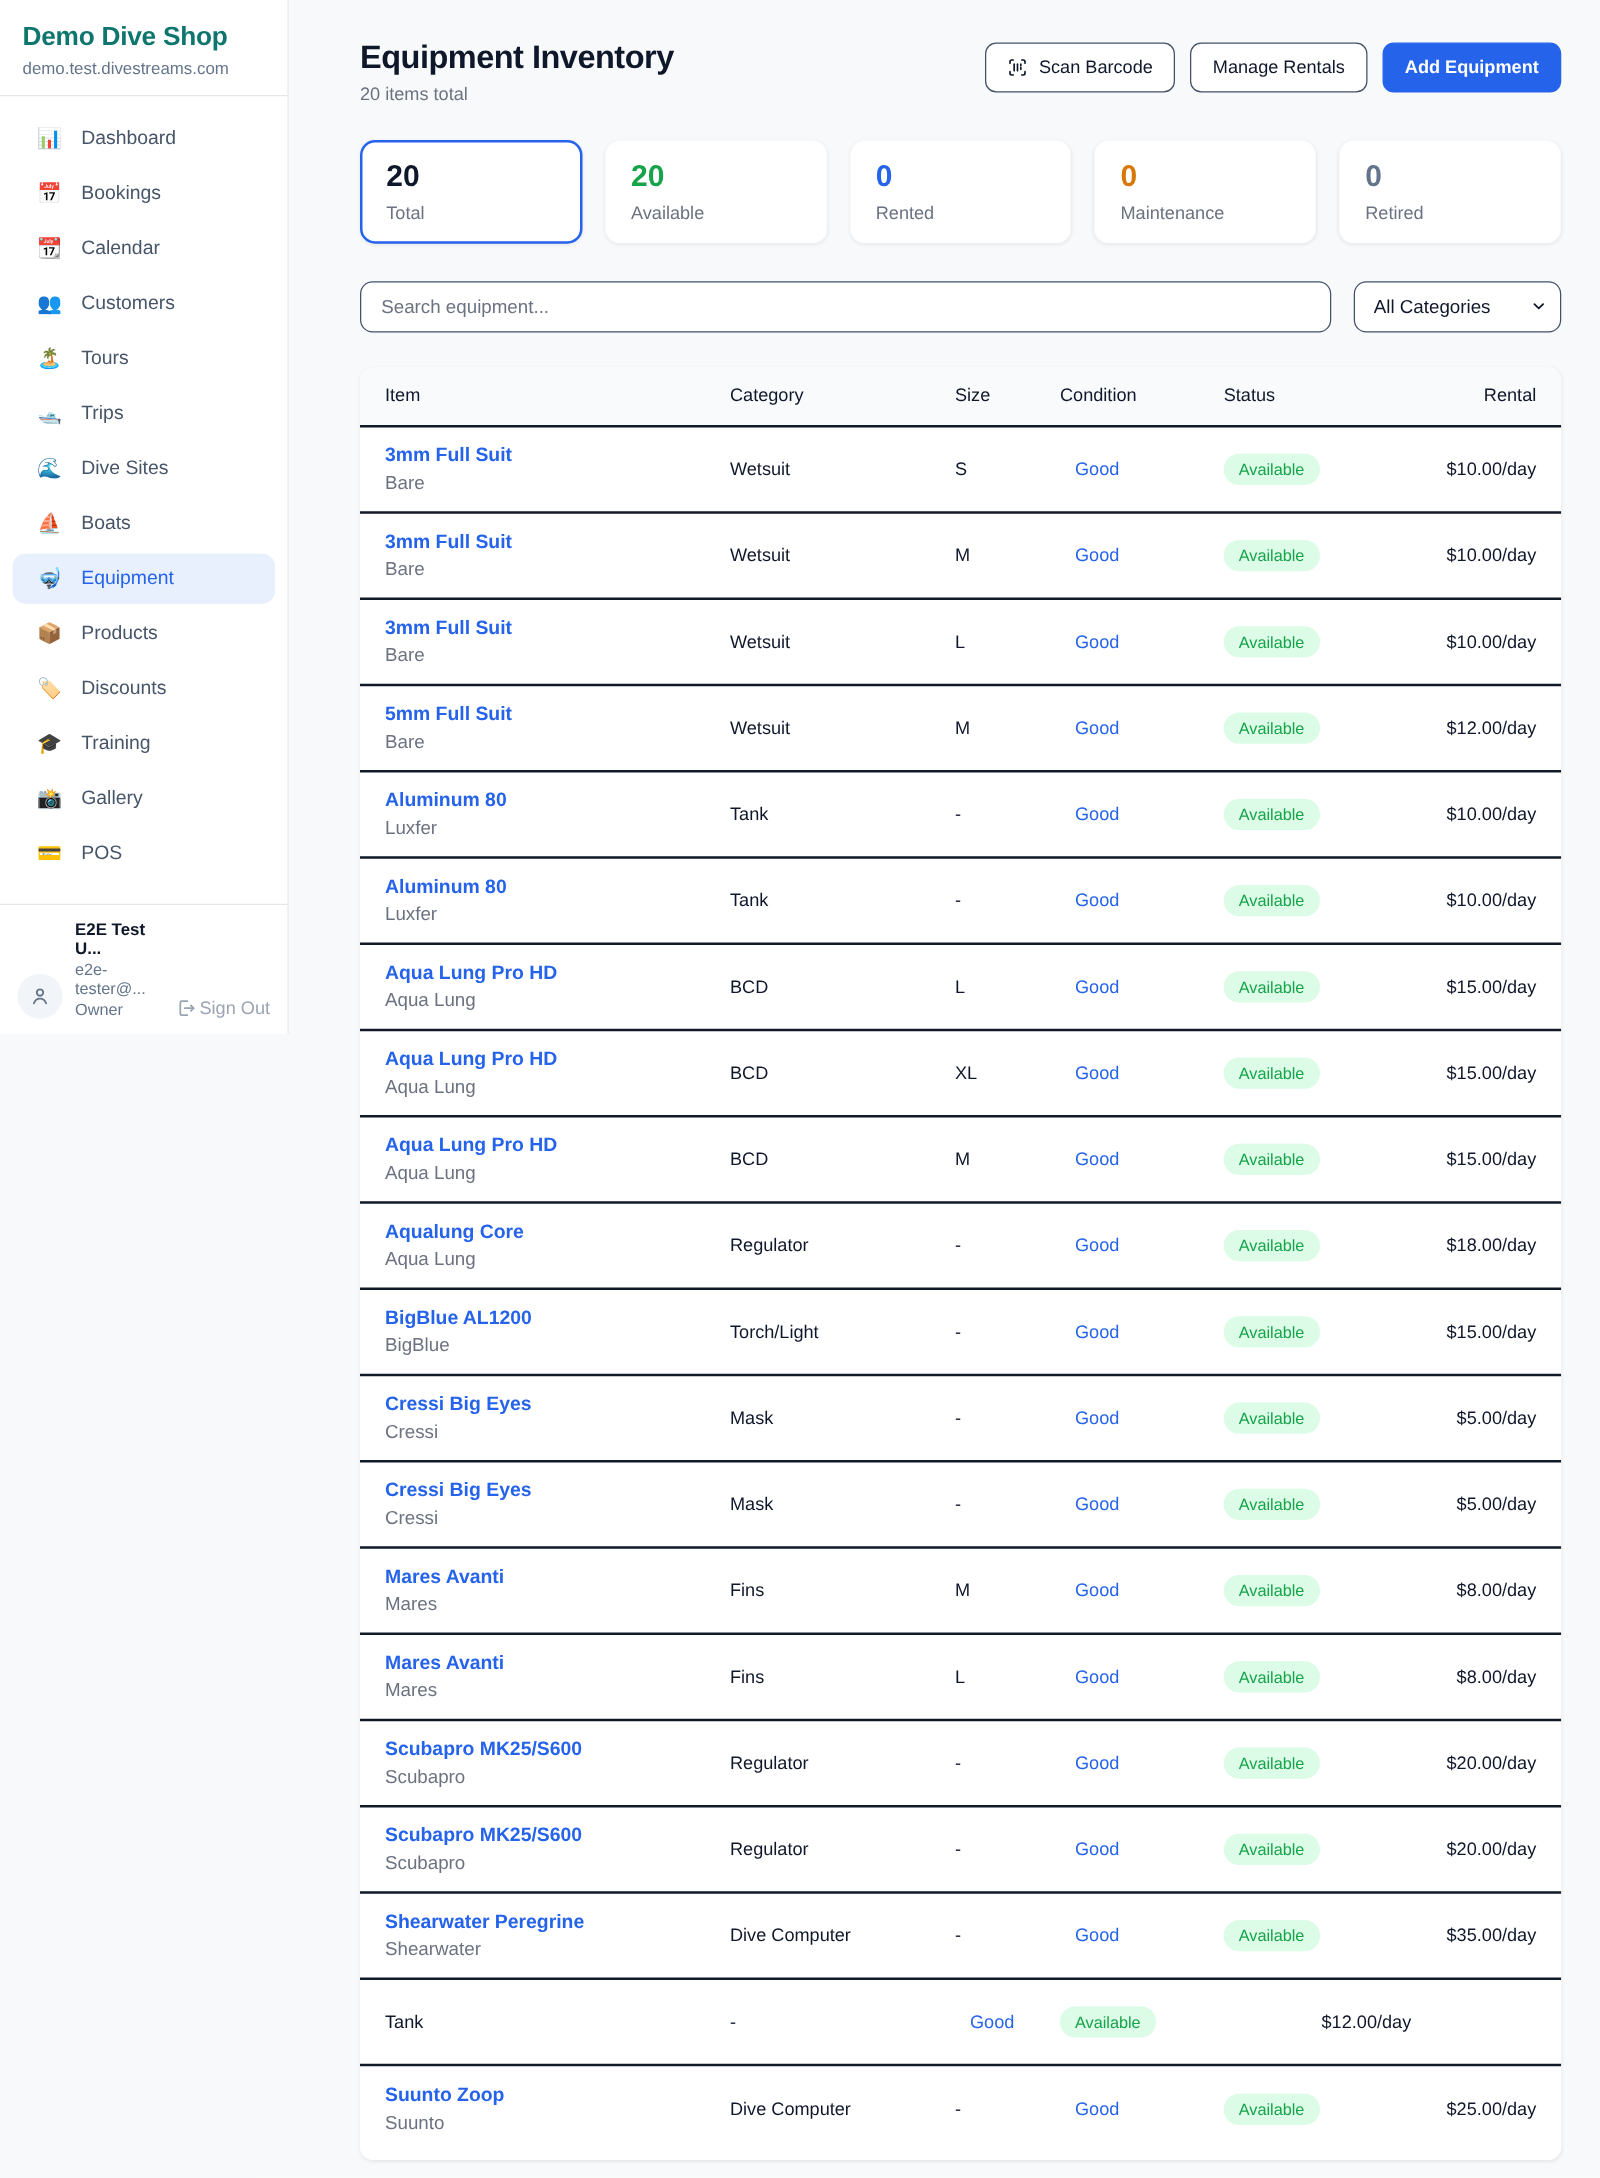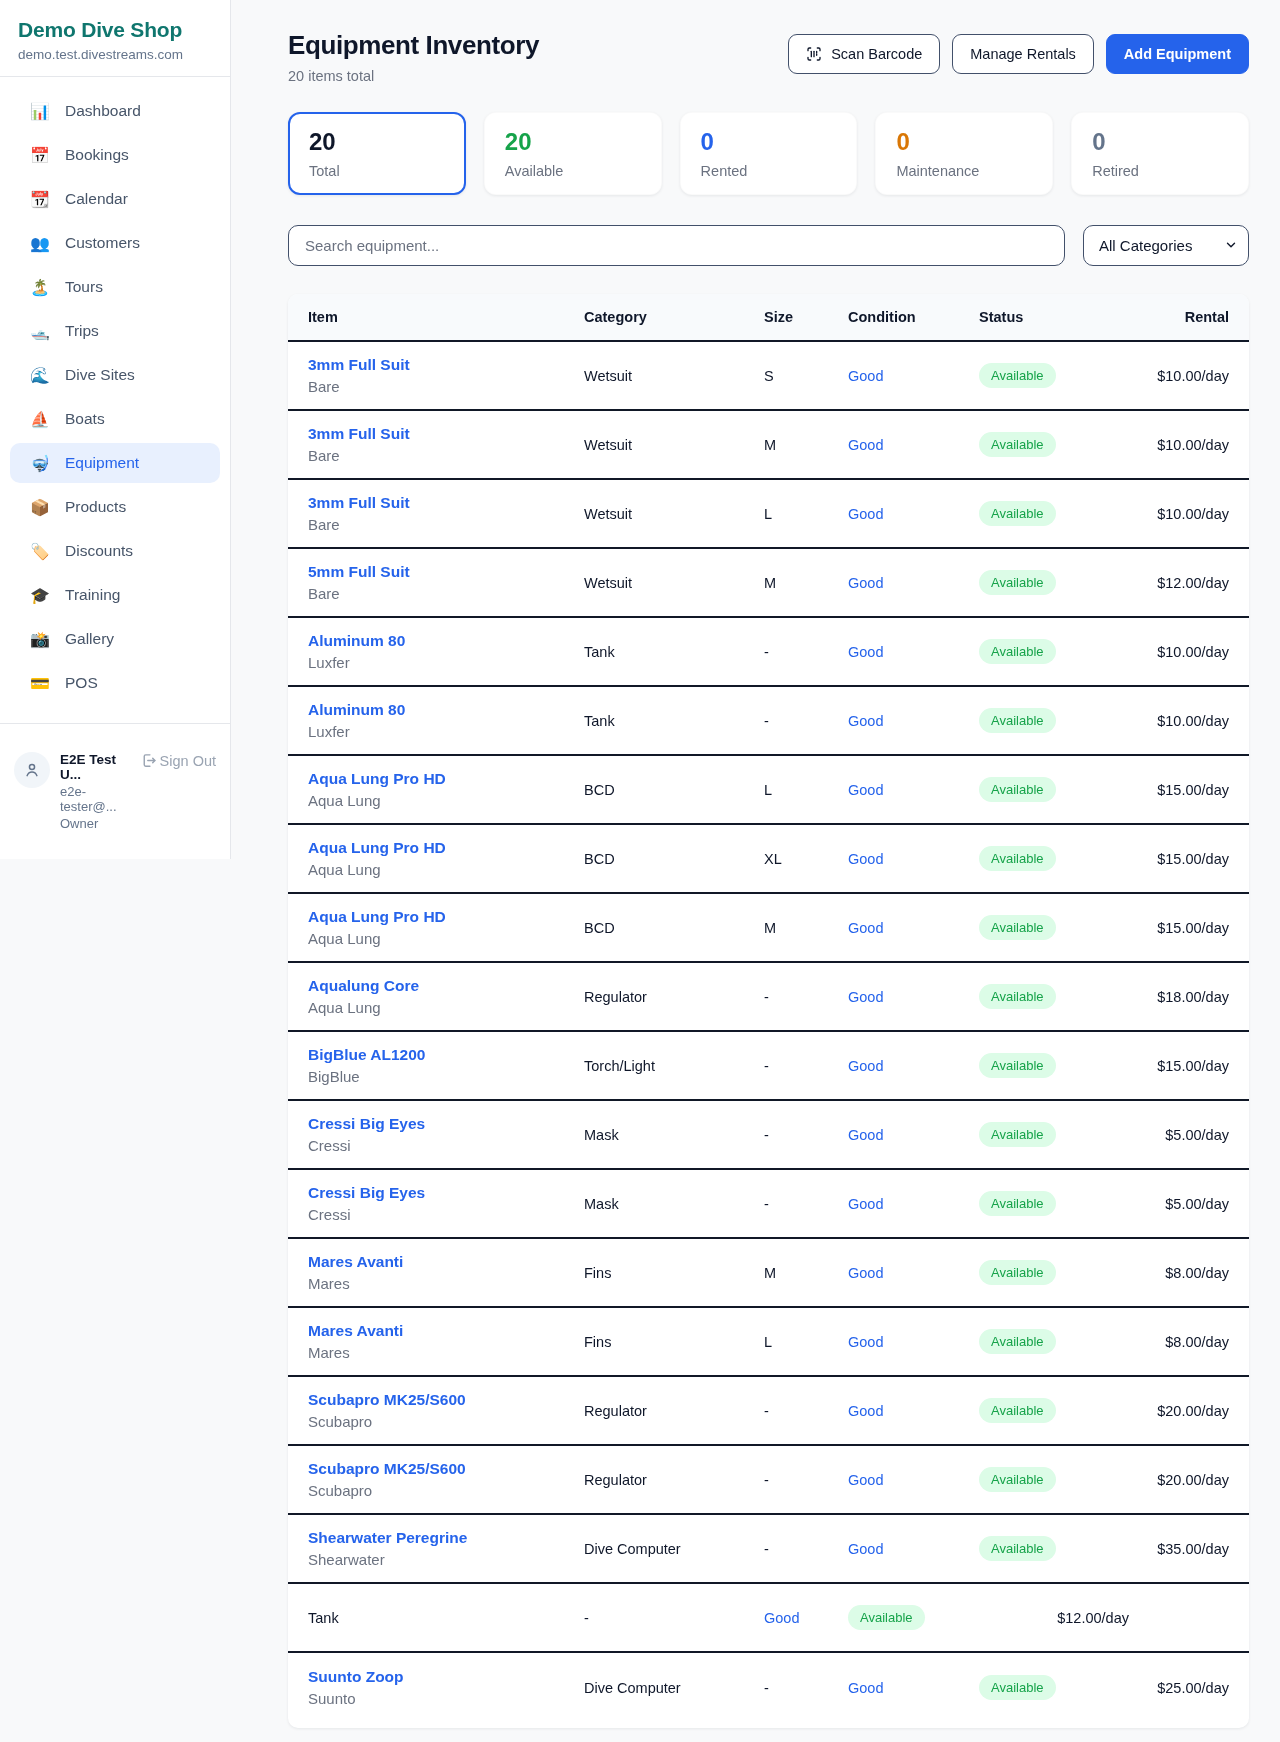--- a/index.html
+++ b/index.html
@@ -10,22 +10,22 @@
   .sidebar { position:absolute; top:0; left:0; width:231px; background:#fff;
     border-right:1px solid #e5e7eb; padding-top:18px; }
   .brand-block { padding:0 18px 14px; border-bottom:1px solid #e5e7eb; }
   .brand { font-size:21px; font-weight:700; color:#0f766e; letter-spacing:-0.2px; cursor:pointer; }
   .domain { font-size:13.5px; color:#64748b; margin-top:5px; }
   .nav { padding:14px 10px 10px; }
   .nav-item { display:flex; align-items:center; gap:15px; height:40px; margin-bottom:4px;
     padding:0 20px; border-radius:10px; font-size:15.5px; color:#475569; cursor:pointer; }
   .nav-item .nicon { font-size:16px; width:20px; text-align:center; }
   .nav-item.active { background:#e8f0fe; color:#2563eb; }
-  .user-row { border-top:1px solid #e5e7eb; margin-top:6px; padding:28px 14px;
-    display:flex; align-items:flex-start; gap:10px; }
+  .user-row { border-top:1px solid #e5e7eb; margin-top:6px; padding:12px 14px;
+    display:flex; align-items:flex-end; gap:10px; }
   .avatar { width:36px; height:36px; border-radius:50%; background:#f1f5f9; flex:0 0 36px;
     display:flex; align-items:center; justify-content:center; color:#64748b; }
   .uinfo { flex:1; min-width:0; }
   .uname { font-size:13.5px; font-weight:700; color:#0f172a; }
   .uemail,.urole { font-size:13px; color:#64748b; margin-top:2px; }
   .signout { display:flex; align-items:center; gap:3px; color:#9aa4b2; font-size:14.5px;
     cursor:pointer; white-space:nowrap; }
 
   
   .main { position:absolute; left:231px; top:0; right:0; padding:30px 31px 0 57px; }
@@ -56,29 +56,29 @@
   .select-wrap select { width:100%; height:41px; background:#fff; border:1px solid #42506a;
     border-radius:10px; padding:0 30px 0 15px; font-size:15px; color:#0f172a;
     appearance:none; -webkit-appearance:none; font-family:inherit; cursor:pointer; outline:none; }
   .select-wrap .chev { position:absolute; right:11px; top:13px; pointer-events:none; color:#0f172a; }
 
   
   .table-card { margin-top:28px; background:#fff; border-radius:10px; overflow:hidden;
     box-shadow:0 1px 3px rgba(16,24,40,.08); padding-bottom:6px; }
   .thead { display:grid; grid-template-columns:276px 180px 84px 131px 150px 1fr;
     padding:15px 20px; background:#f8fafc; border-bottom:2px solid #111827;
-    font-size:14.5px; font-weight:700; color:#0f172a; }
+    font-size:14.5px; font-weight:400; color:#0f172a; }
   .trow { display:grid; grid-template-columns:276px 180px 84px 131px 150px 1fr;
     padding:12px 20px; align-items:center; border-bottom:2px solid #111827; min-height:69px; }
   .trow:last-child { border-bottom:none; }
   .c-right { text-align:right; }
   .item-name { font-size:15.5px; font-weight:600; color:#2563eb; cursor:pointer; }
   .item-brand { font-size:15px; color:#6b7280; margin-top:4px; }
   .cell { font-size:14.5px; color:#0f172a; }
-  .cond { font-size:14.5px; color:#2563eb; cursor:pointer; }
+  .cond { font-size:14.5px; color:#2563eb; cursor:pointer;margin-left:12px; }
   .badge { display:inline-block; padding:5px 12px; border-radius:999px;
     background:#dcfce7; color:#16a34a; font-size:13px; }
   .price { font-size:14.5px; color:#0f172a; font-weight:500; }
 </style>
 </head>
 <body>
 
 <div class="sidebar">
   <div class="brand-block">
     <div class="brand">Demo Dive Shop</div>

